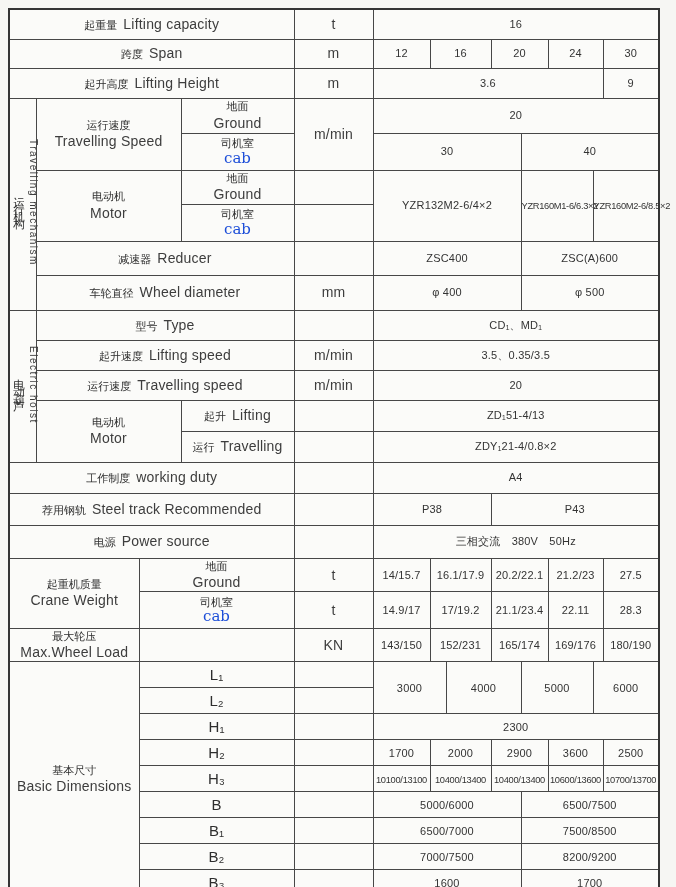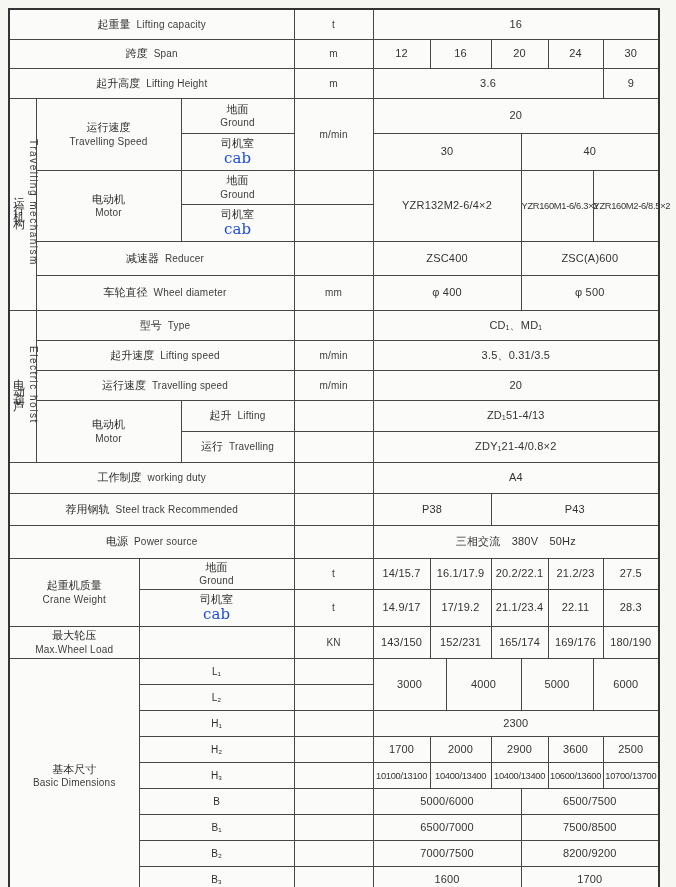--- a/index.html
+++ b/index.html
@@ -21,34 +21,34 @@
     border:1px solid #474747;
     text-align:center;
     vertical-align:middle;
     padding:0;
     font-size:11px;
     line-height:1.3;
     white-space:nowrap;
     overflow:visible;
   }
   .zh{font-size:11px;}
-  .en{font-size:10px;color:#3d3d3d;letter-spacing:.2px;}
+  .en{font-size:14px;color:#3d3d3d;letter-spacing:.2px;}
   .lbl .zh{margin-right:6px;text-align:center;}
   .lbl2 .zh,.lbl2 .en{display:block;}
   .cabword{display:block;font-size:15px;font-family:"DejaVu Serif","Liberation Serif",serif;color:#1d4ed8;line-height:1.05;}
   .val{font-size:11px;color:#333;letter-spacing:.2px;}
   .tight .val{font-size:9.3px;letter-spacing:-0.3px;}
   .vwrap{
     writing-mode:vertical-lr;
     text-orientation:mixed;
     display:inline-block;
   }
   .vzh{display:block;font-size:11.5px;letter-spacing:7px;margin:4px 1px;}
   .ven{display:block;font-size:10px;color:#3d3d3d;letter-spacing:1.5px;margin:4px 1px;}
-  .dimlbl{font-size:10px;}
+  .dimlbl{font-size:15px;}
 </style>
 </head>
 <body>
 
 <table class="spec">
   <colgroup>
     <col style="width:27px">
       <col style="width:103px">
       <col style="width:42px">
       <col style="width:113px">
@@ -160,21 +160,21 @@
       </div>
     </td>
     <td colspan="3" class="lbl"><span class="zh">型号</span><span class="en">Type</span></td>
     <td></td>
     <td colspan="8"><span class="val">CD₁、MD₁</span></td>
   </tr>
 
   <tr style="height:30px">
     <td colspan="3" class="lbl"><span class="zh">起升速度</span><span class="en">Lifting speed</span></td>
     <td><span class="en">m/min</span></td>
-    <td colspan="8"><span class="val">3.5、0.31/3.5</span></td>
+    <td colspan="8"><span class="val">3.5、0.35/3.5</span></td>
   </tr>
 
   <tr style="height:30px">
     <td colspan="3" class="lbl"><span class="zh">运行速度</span><span class="en">Travelling speed</span></td>
     <td><span class="en">m/min</span></td>
     <td colspan="8"><span class="val">20</span></td>
   </tr>
 
   <tr style="height:31px">
     <td colspan="2" rowspan="2" class="lbl2">

